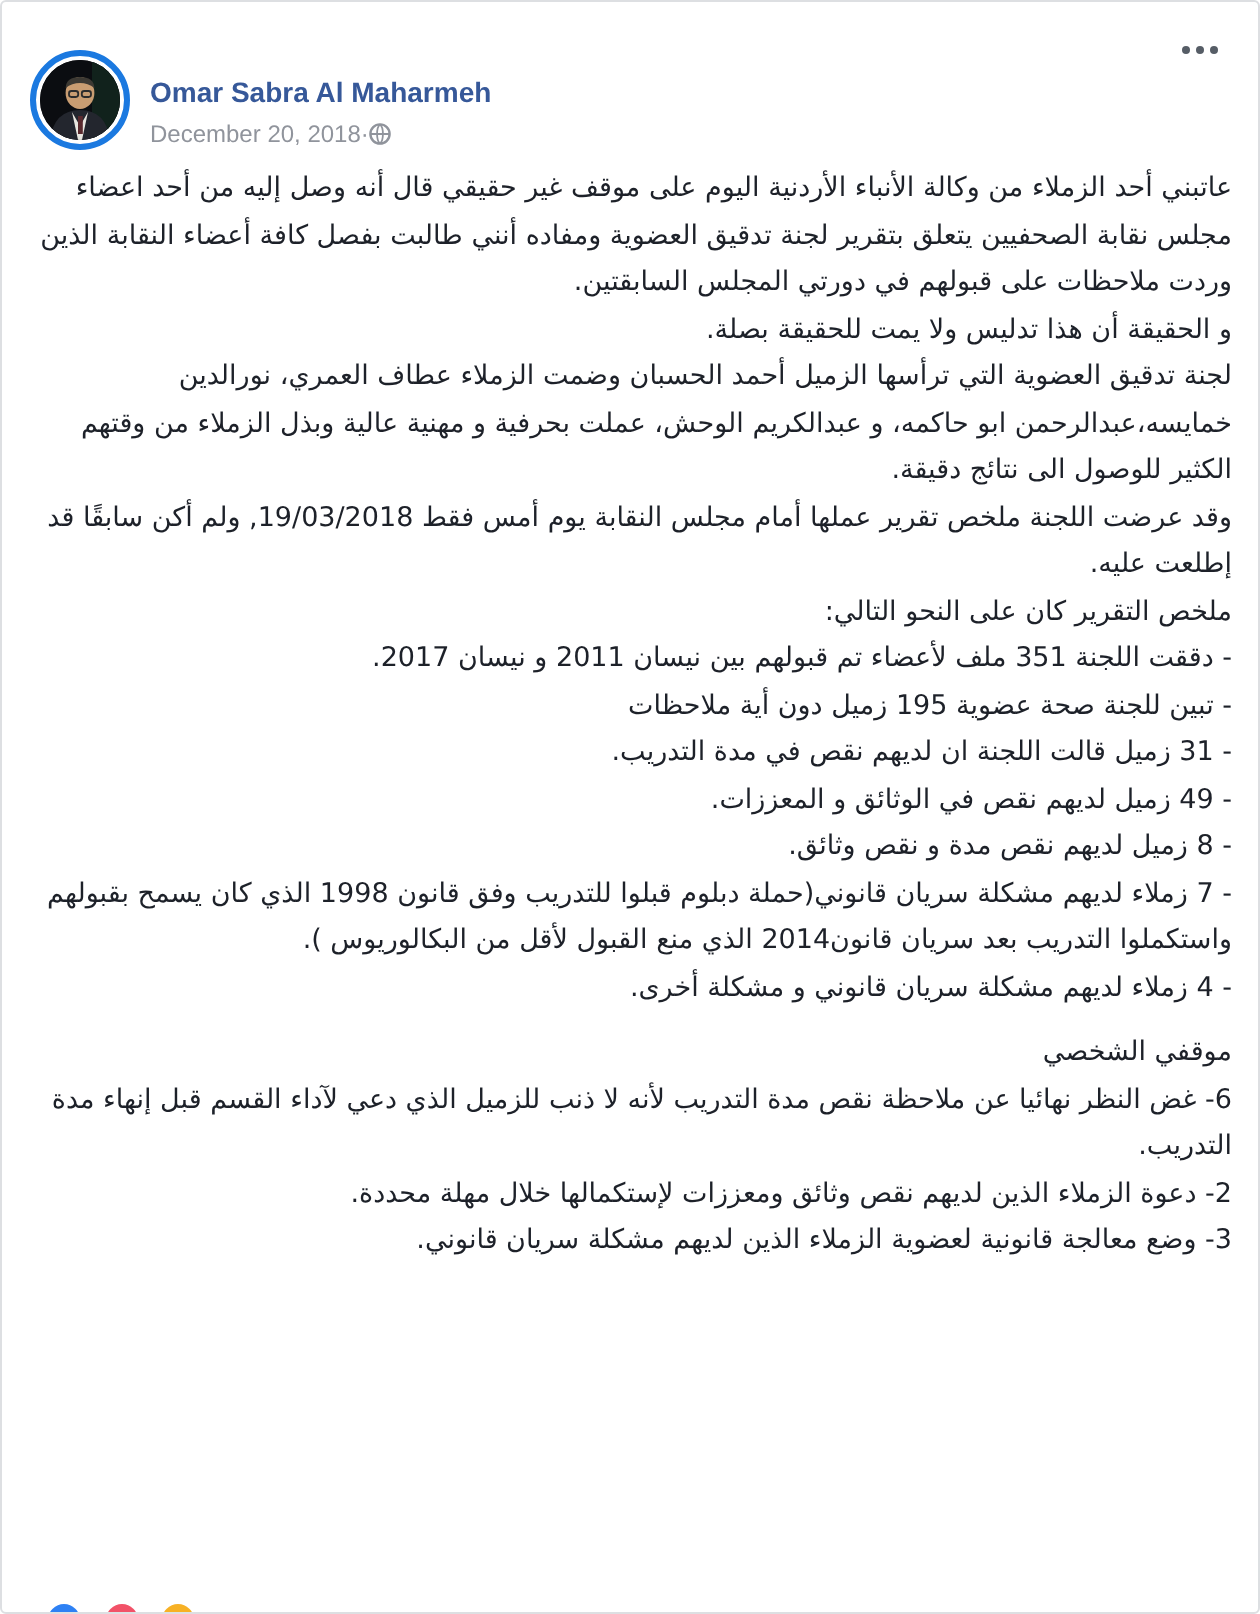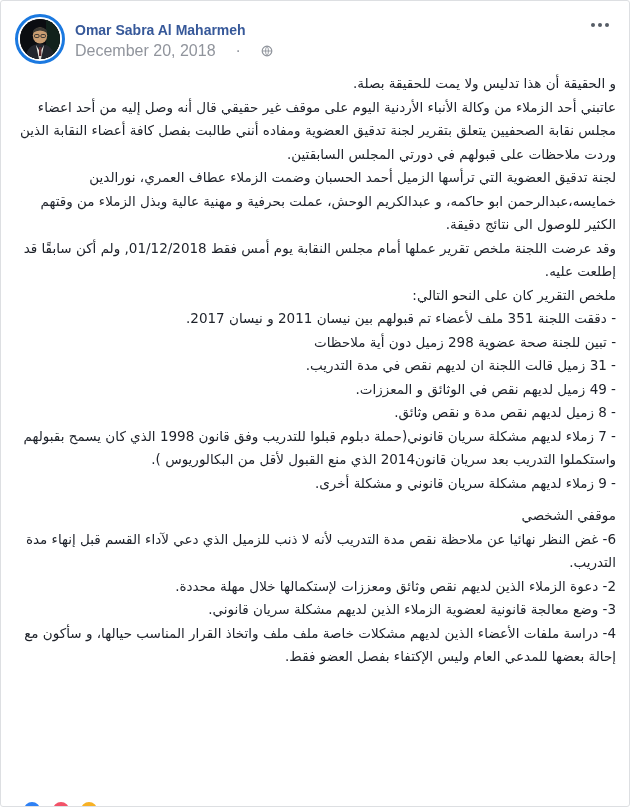--- a/index.html
+++ b/index.html
@@ -5,33 +5,33 @@
   html,body{margin:0;padding:0;background:#fff;}
   body{
     width:630px;height:807px;overflow:hidden;
     font-family:"Liberation Sans","DejaVu Sans",sans-serif;
   }
   .card{
     position:relative;width:630px;height:807px;box-sizing:border-box;
     background:#fff;border:1px solid #dddfe2;border-radius:3px;overflow:hidden;
   }
   
-  .header{display:flex;align-items:center;padding:13px 14px 0 14px;}
+  .header{display:flex;align-items:flex-end;padding:24px 14px 0 14px;}
   .avatar-ring{
     flex:none;width:50px;height:50px;box-sizing:border-box;border-radius:50%;
     border:3px solid #1b79e0;padding:2px;cursor:pointer;background:#fff;
   }
   .avatar-photo{width:40px;height:40px;border-radius:50%;overflow:hidden;background:#0b0d11;}
   .avatar-photo svg{display:block;}
   .header-text{margin-left:10px;padding-top:2px;min-width:0;}
   .author{
     display:block;color:#365899;font-size:14px;font-weight:bold;
     line-height:19px;text-decoration:none;cursor:pointer;
   }
-  .meta{display:flex;align-items:center;gap:20px;margin-top:3px;color:#90949c;font-size:16px;line-height:16px;}
+  .meta{display:flex;align-items:center;gap:0;margin-top:3px;color:#90949c;font-size:12px;line-height:16px;}
   .meta .ts{cursor:pointer;}
   .globe{display:inline-flex;}
   .globe svg{display:block;}
   .menu{position:absolute;top:18px;right:16px;padding:4px;cursor:pointer;}
   .dots{display:flex;gap:3px;}
   .dots i{display:block;width:4px;height:4px;border-radius:50%;background:#565d66;}
   
   .body{
     padding:8px 13px 0 13px;direction:rtl;text-align:right;unicode-bidi:plaintext;
     font-family:"DejaVu Sans",sans-serif;font-size:13.5px;line-height:23.5px;color:#1d2129;
@@ -83,37 +83,36 @@
     <div class="menu">
       <span class="dots">
           <i></i>
           <i></i>
           <i></i>
         </span>
     </div>
   </div>
 
   <div class="body" dir="rtl">
+    <p>عاتبني أحد الزملاء من وكالة الأنباء الأردنية اليوم على موقف غير حقيقي قال أنه وصل إليه من أحد اعضاء مجلس نقابة الصحفيين يتعلق بتقرير لجنة تدقيق العضوية ومفاده أنني طالبت بفصل كافة أعضاء النقابة الذين وردت ملاحظات على قبولهم في دورتي المجلس السابقتين.</p>
     <p>و الحقيقة أن هذا تدليس ولا يمت للحقيقة بصلة.</p>
-    <p>عاتبني أحد الزملاء من وكالة الأنباء الأردنية اليوم على موقف غير حقيقي قال أنه وصل إليه من أحد اعضاء مجلس نقابة الصحفيين يتعلق بتقرير لجنة تدقيق العضوية ومفاده أنني طالبت بفصل كافة أعضاء النقابة الذين وردت ملاحظات على قبولهم في دورتي المجلس السابقتين.</p>
     <p>لجنة تدقيق العضوية التي ترأسها الزميل أحمد الحسبان وضمت الزملاء عطاف العمري، نورالدين خمايسه،عبدالرحمن ابو حاكمه، و عبدالكريم الوحش، عملت بحرفية و مهنية عالية وبذل الزملاء من وقتهم الكثير للوصول الى نتائج دقيقة.</p>
-    <p>وقد عرضت اللجنة ملخص تقرير عملها أمام مجلس النقابة يوم أمس فقط 01/12/2018, ولم أكن سابقًا قد إطلعت عليه.</p>
+    <p>وقد عرضت اللجنة ملخص تقرير عملها أمام مجلس النقابة يوم أمس فقط 19/03/2018, ولم أكن سابقًا قد إطلعت عليه.</p>
     <p>ملخص التقرير كان على النحو التالي:</p>
     <p>- دققت اللجنة 351 ملف لأعضاء تم قبولهم بين نيسان 2011 و نيسان 2017.</p>
-    <p>- تبين للجنة صحة عضوية 298 زميل دون أية ملاحظات</p>
+    <p>- تبين للجنة صحة عضوية 195 زميل دون أية ملاحظات</p>
     <p>- 31 زميل قالت اللجنة ان لديهم نقص في مدة التدريب.</p>
     <p>- 49 زميل لديهم نقص في الوثائق و المعززات.</p>
     <p>- 8 زميل لديهم نقص مدة و نقص وثائق.</p>
     <p>- 7 زملاء لديهم مشكلة سريان قانوني(حملة دبلوم قبلوا للتدريب وفق قانون 1998 الذي كان يسمح بقبولهم واستكملوا التدريب بعد سريان قانون2014 الذي منع القبول لأقل من البكالوريوس ).</p>
-    <p>- 9 زملاء لديهم مشكلة سريان قانوني و مشكلة أخرى.</p>
+    <p>- 4 زملاء لديهم مشكلة سريان قانوني و مشكلة أخرى.</p>
     <p class="gap-lg">موقفي الشخصي</p>
     <p>6- غض النظر نهائيا عن ملاحظة نقص مدة التدريب لأنه لا ذنب للزميل الذي دعي لآداء القسم قبل إنهاء مدة التدريب.</p>
     <p>2- دعوة الزملاء الذين لديهم نقص وثائق ومعززات لإستكمالها خلال مهلة محددة.</p>
     <p>3- وضع معالجة قانونية لعضوية الزملاء الذين لديهم مشكلة سريان قانوني.</p>
-    <p>4- دراسة ملفات الأعضاء الذين لديهم مشكلات خاصة ملف ملف واتخاذ القرار المناسب حيالها، و سأكون مع إحالة بعضها للمدعي العام وليس الإكتفاء بفصل العضو فقط.</p>
   </div>
 
   <div class="reactions">
     <span class="rx rx-like"></span>
     <span class="rx rx-love"></span>
     <span class="rx rx-haha"></span>
   </div>
 
 </div>
 

